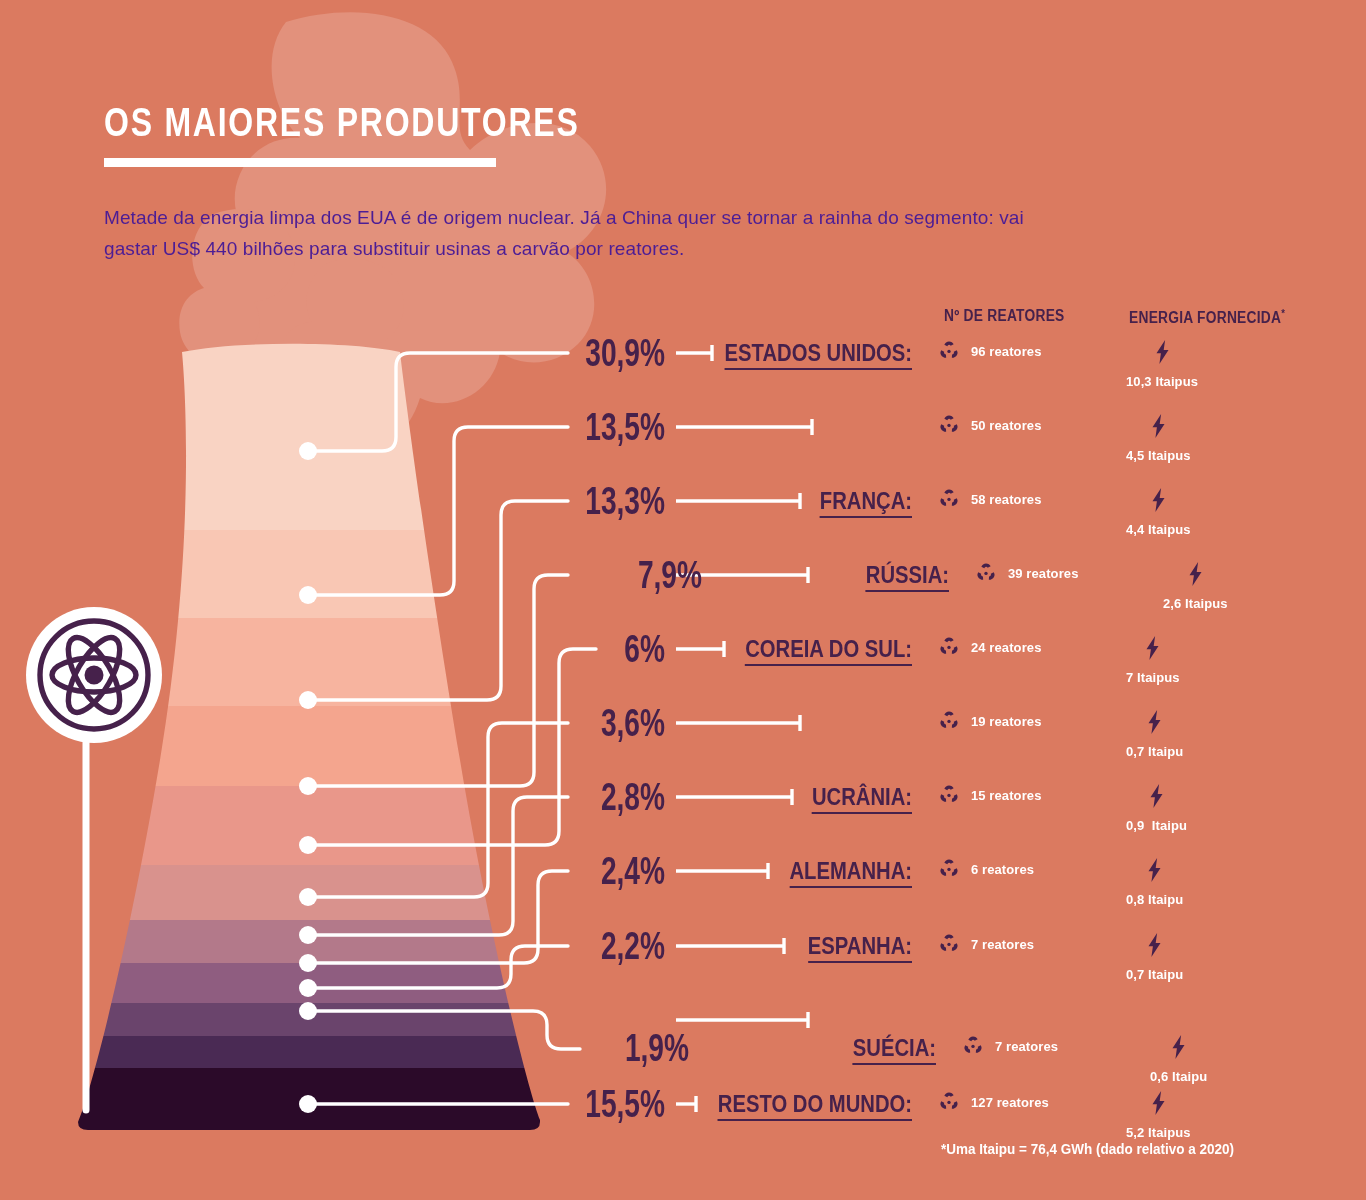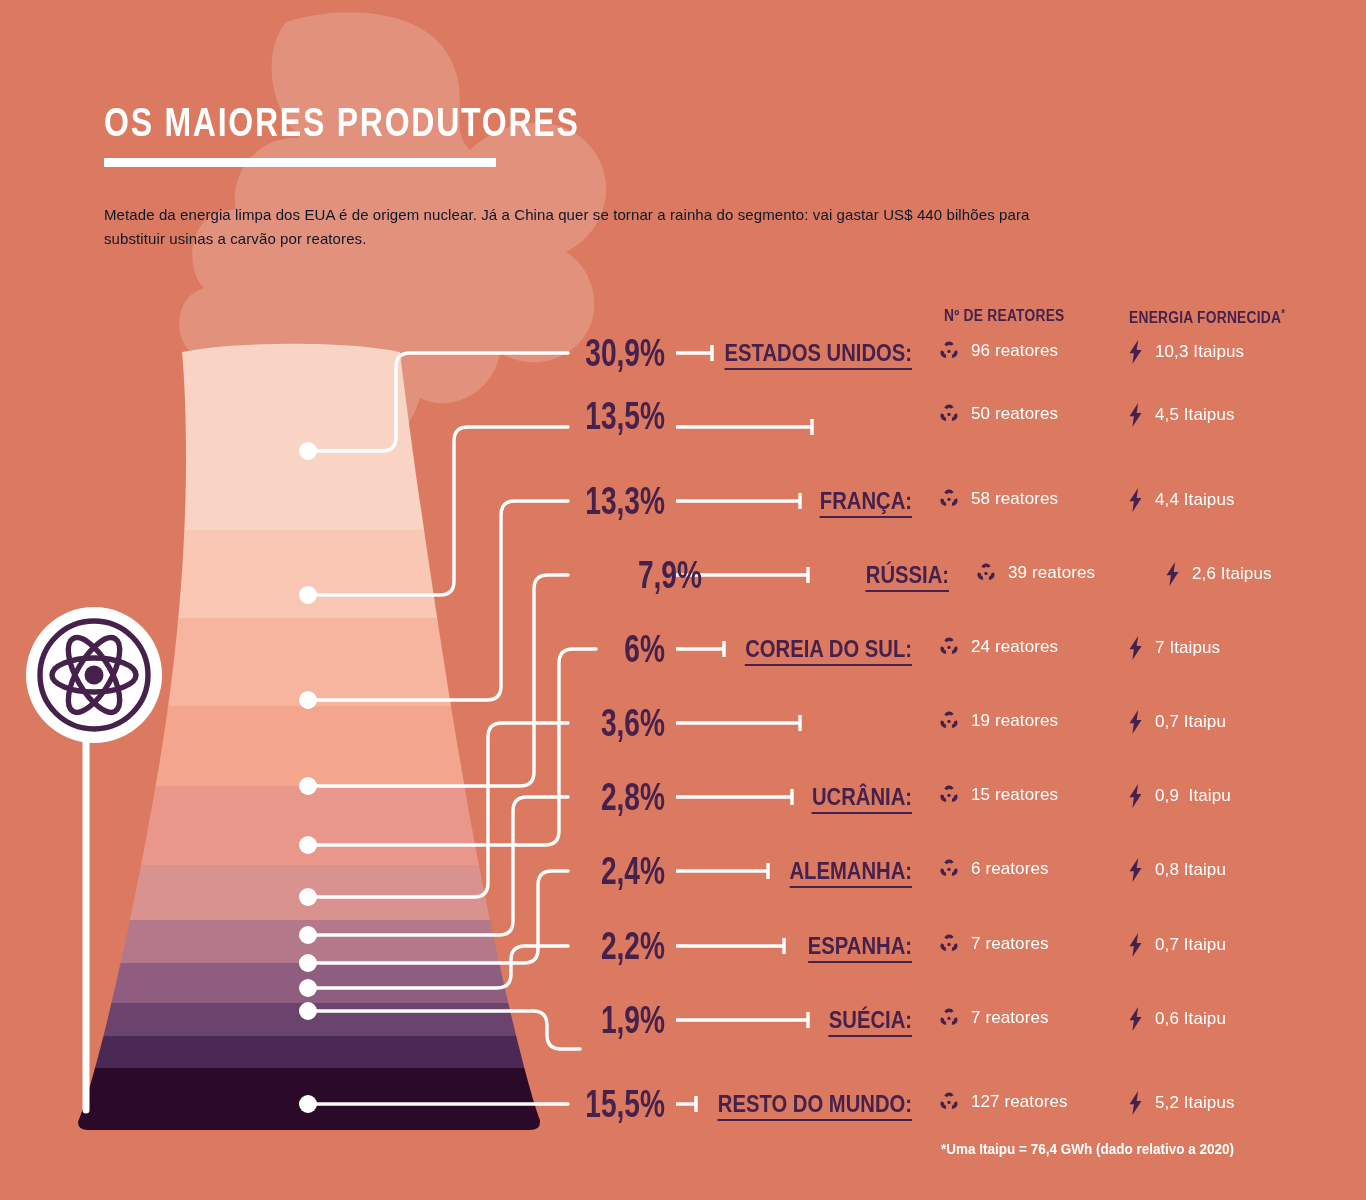--- a/index.html
+++ b/index.html
@@ -25,22 +25,22 @@
     transform-origin:left center;
     white-space:nowrap;
     line-height:1.0;
   }
   .title-rule{
     margin-top:16px;
     width:392px;height:9px;background:#ffffff;
   }
   .subtitle{
     margin-top:36px;
-    color:#0f172a;
-    font-size:15px;
+    color:#4c1d95;
+    font-size:19px;
     line-height:1.62;
     font-weight:400;
     max-width:960px;
     letter-spacing:.1px;
   }
 
   
   .col-head{
     position:absolute;
     color:#46214b;
@@ -93,23 +93,24 @@
 
   .reactors{
     position:absolute;left:938px;top:7px;
     display:flex;align-items:center;gap:11px;
     white-space:nowrap;
   }
   .energy{
     position:absolute;left:1126px;top:7px;
     display:flex;align-items:center;gap:10px;
     white-space:nowrap;
+    flex-direction:column;
   }
   .val-text{
-    color:#ffffff;font-weight:normal;font-size:17px;letter-spacing:.1px;
+    color:#ffffff;font-weight:bold;font-size:13px;letter-spacing:.1px;
     white-space:pre;
   }
   .ico{display:inline-block;line-height:0;}
 
   .footnote{
     position:absolute;left:941px;top:1140px;
     color:#ffffff;font-weight:bold;font-size:15px;
     transform:scaleX(0.9);transform-origin:left center;
     white-space:nowrap;
   }
@@ -255,21 +256,21 @@
             </svg></span>
           <span class="val-text">96 reatores</span>
         </div>
         <div class="energy">
           <span class="ico"><svg width="19" height="24" viewBox="0 0 16 24" aria-hidden="true">
               <path d="M10.6 0 2 13.2h4.4L4.9 24 14 9.9H9.2L10.6 0z" fill="#46214b"></path>
             </svg></span>
           <span class="val-text">10,3 Itaipus</span>
         </div>
       </div>
-      <div class="row" style="top: 396px; width: 1366px;">
+      <div class="row" style="top: 407px; width: 1366px;">
         <div class="pct-wrap">
           <div class="pct">13,5%</div>
         </div>
         <div class="reactors">
           <span class="ico"><svg width="22" height="22" viewBox="0 0 24 24" aria-hidden="true">
               <g fill="#46214b">
                 <path d="M12 10.6a1.85 1.85 0 1 0 0 3.7 1.85 1.85 0 0 0 0-3.7z"></path>
                 <path d="M12 1.6c-2.35 0-4.3 1.5-5.05 3.6l3.2 1.5A2.2 2.2 0 0 1 12 5.3c.8 0 1.5.35 1.85.9l3.2-1.5C16.3 3.1 14.35 1.6 12 1.6z"></path>
                 <path d="M3.3 16.3c1.18 2.03 3.36 3.2 5.6 3.1l-.2-3.6a2.2 2.2 0 0 1-1.82-1 2.2 2.2 0 0 1-.1-2.05L3.6 11.2c-1.12 1.6-1.3 3.55-.3 5.1z"></path>
                 <path d="M20.7 16.3c1-1.55.82-3.5-.3-5.1l-3.18 1.55c.3.62.28 1.4-.1 2.05a2.2 2.2 0 0 1-1.82 1l-.2 3.6c2.24.1 4.42-1.07 5.6-3.1z"></path>
@@ -449,21 +450,21 @@
             </svg></span>
           <span class="val-text">7 reatores</span>
         </div>
         <div class="energy">
           <span class="ico"><svg width="19" height="24" viewBox="0 0 16 24" aria-hidden="true">
               <path d="M10.6 0 2 13.2h4.4L4.9 24 14 9.9H9.2L10.6 0z" fill="#46214b"></path>
             </svg></span>
           <span class="val-text">0,7 Itaipu</span>
         </div>
       </div>
-      <div class="row" style="top: 1000px; width: 1122px;">
+      <div class="row" style="top: 1028px; width: 1122px; margin-left: 24px;">
         <div class="pct-wrap">
           <div class="pct">1,9%</div>
         </div>
         <div class="country-wrap">
           <div class="country"><span>SUÉCIA:</span></div>
         </div>
         <div class="reactors">
           <span class="ico"><svg width="22" height="22" viewBox="0 0 24 24" aria-hidden="true">
               <g fill="#46214b">
                 <path d="M12 10.6a1.85 1.85 0 1 0 0 3.7 1.85 1.85 0 0 0 0-3.7z"></path>

